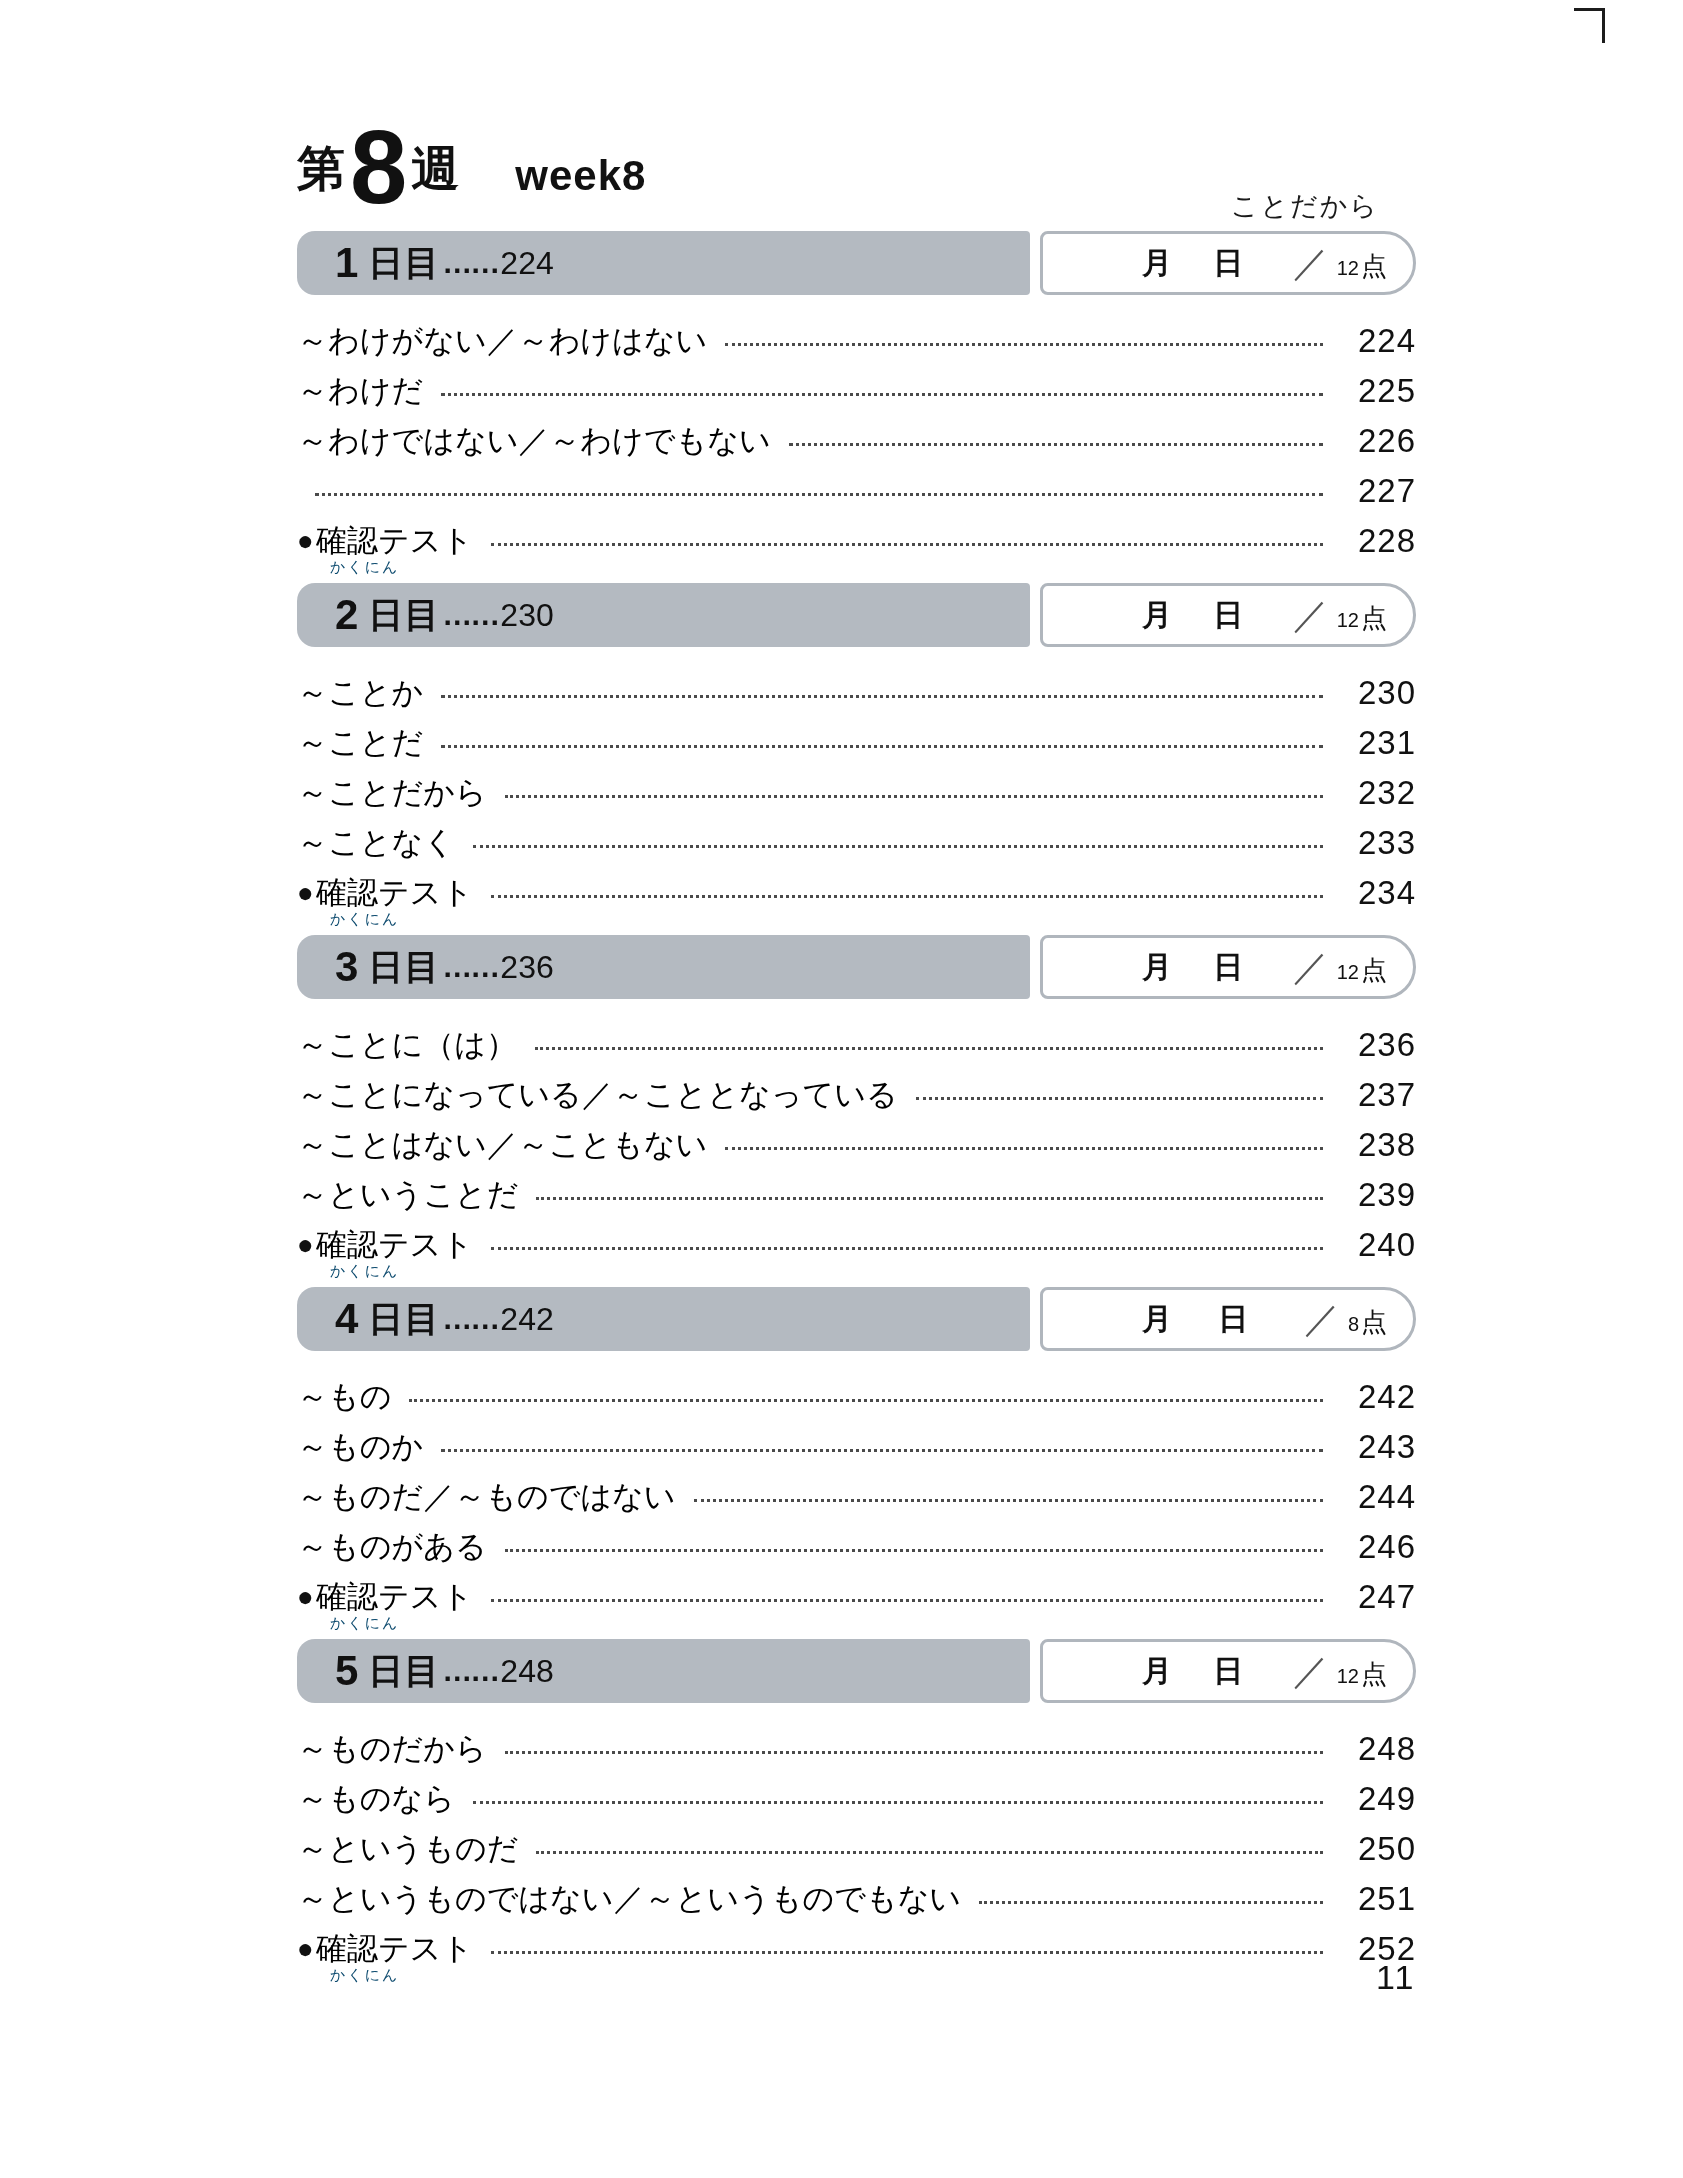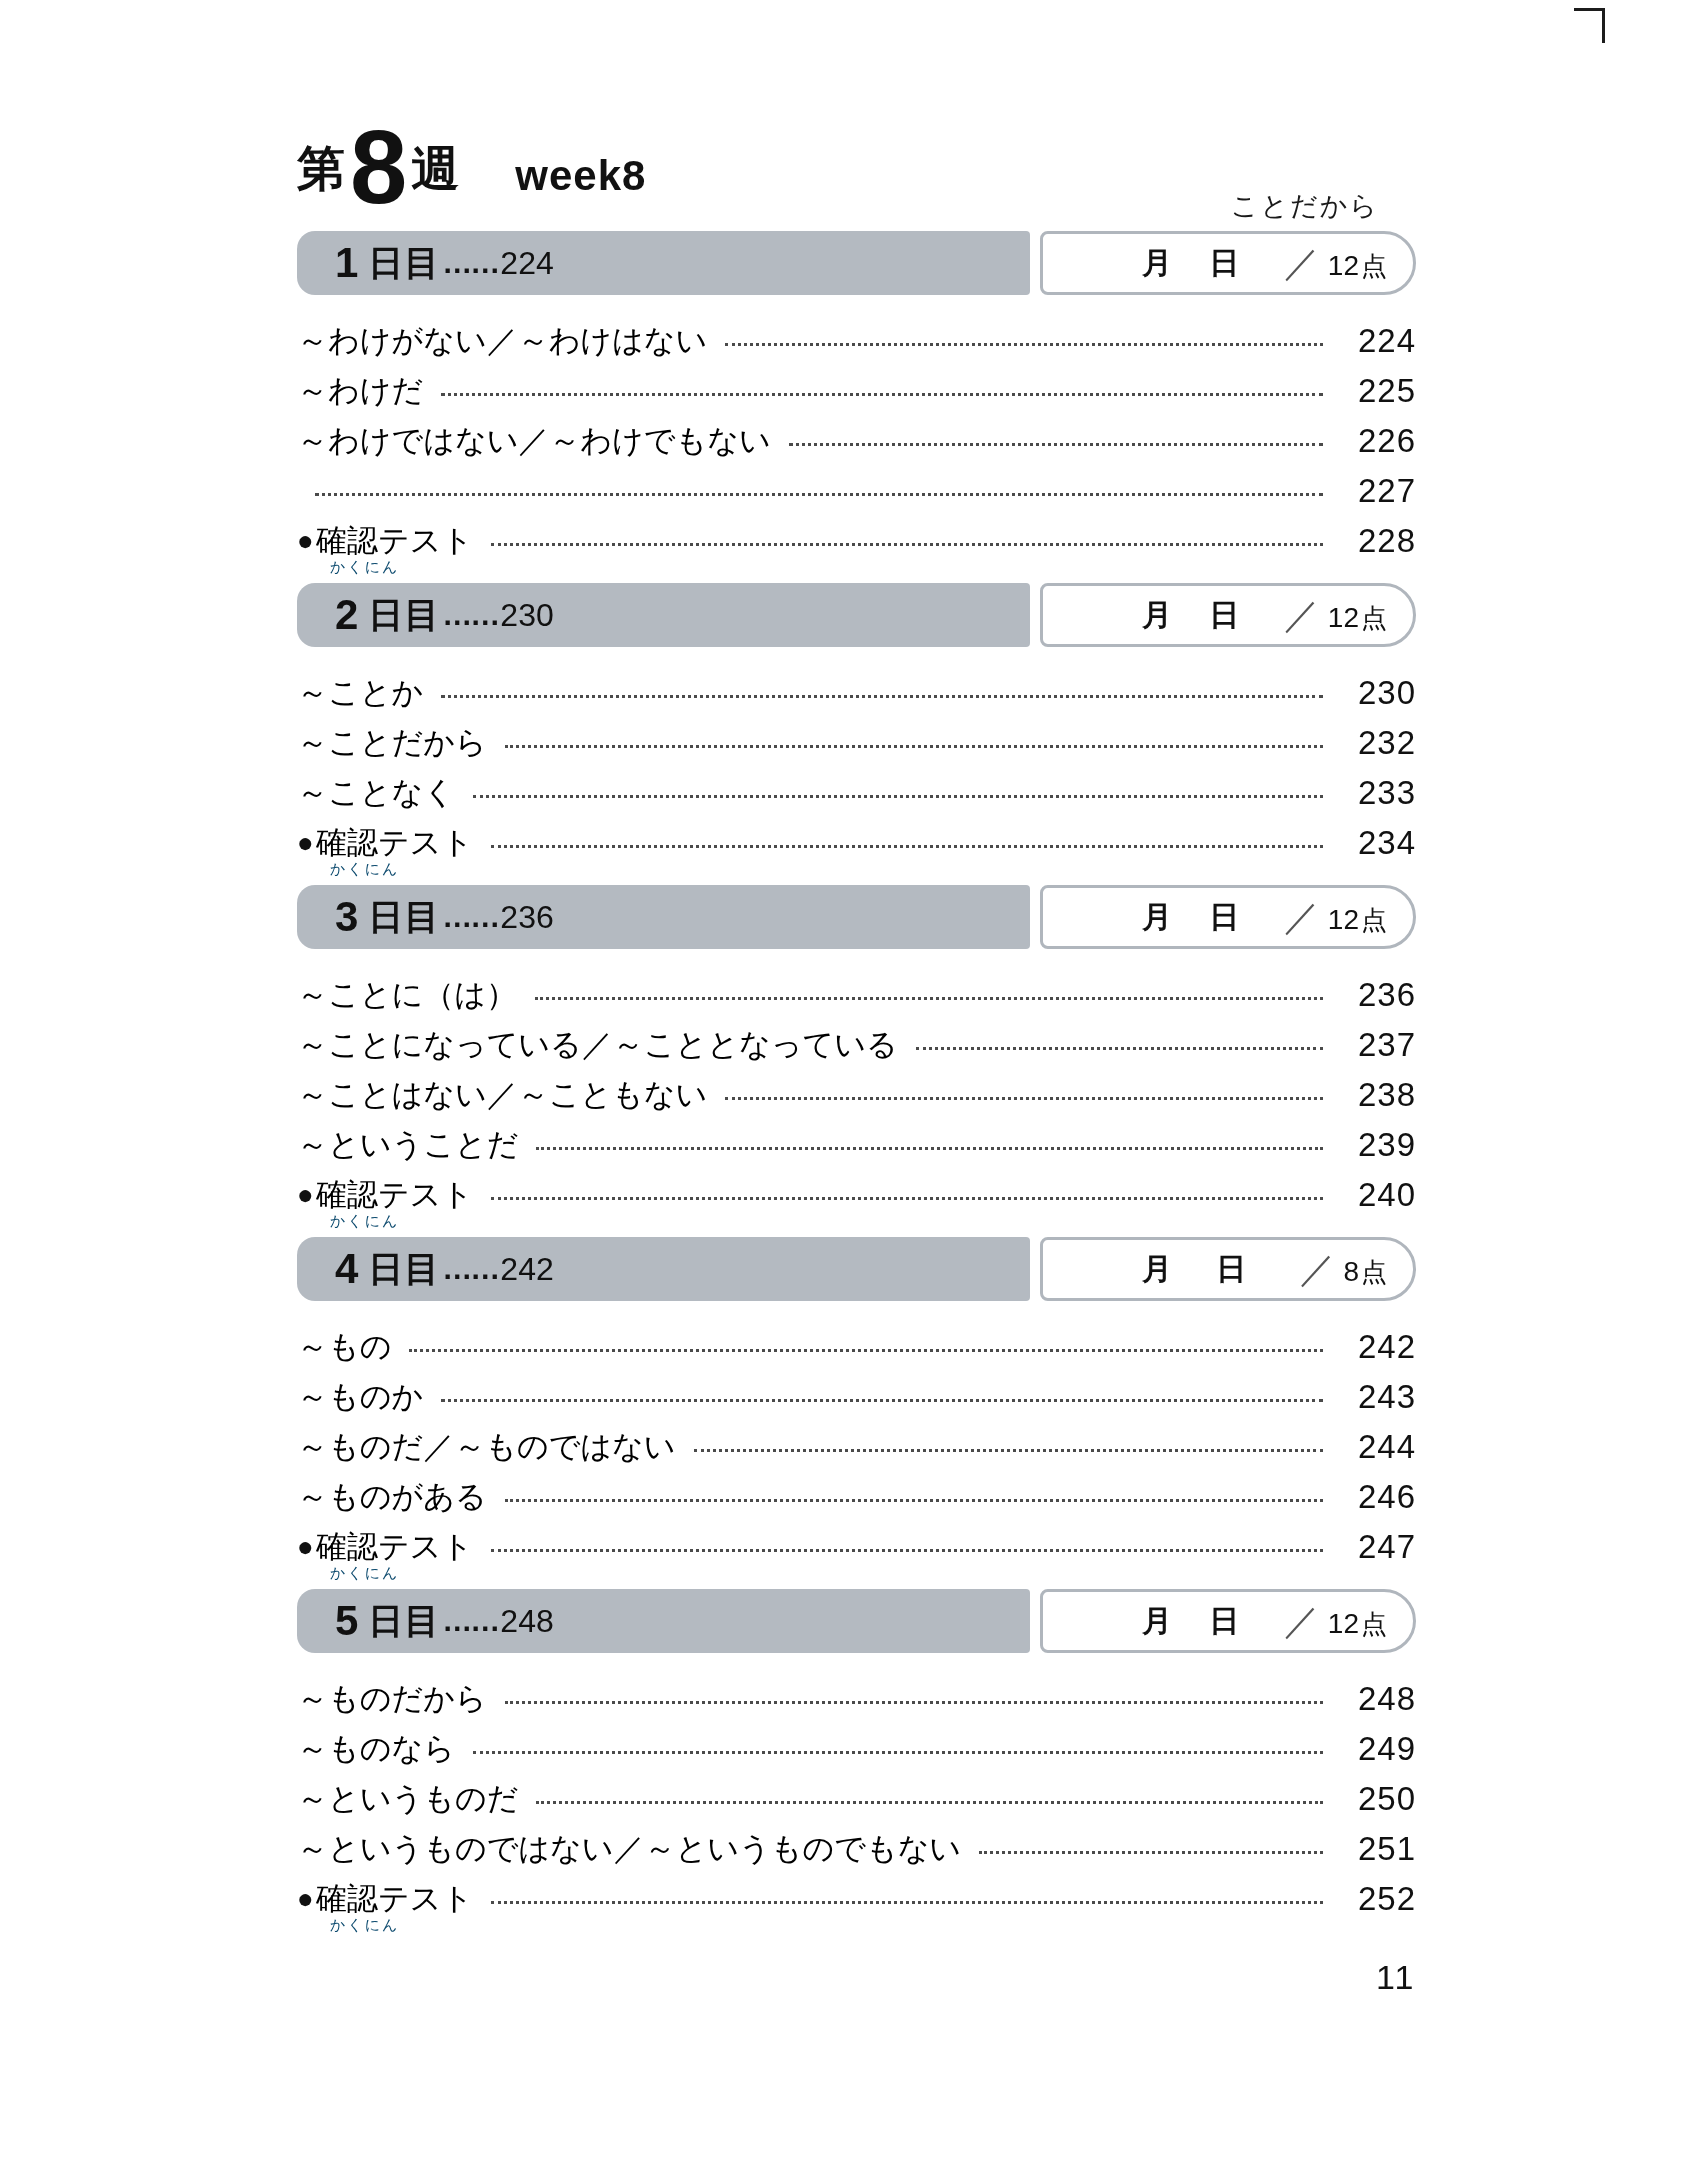--- a/index.html
+++ b/index.html
@@ -30,21 +30,21 @@
   .day-dots { font-size:30px; font-weight:bold; letter-spacing:-2px; margin:0 2px 0 2px; }
   .day-start { font-size:32px; }
 
   .record-box { flex:0 0 376px; height:64px; background:#fff; border:3px solid #b0b6bd;
                 border-radius:8px 33px 33px 8px; display:flex; align-items:center;
                 padding:0 26px 0 99px; }
   .rec-month, .rec-day { font-size:30px; font-weight:bold; }
   .rec-sp1 { flex:1; } .rec-sp2 { flex:1.2; }
   .rec-score { display:flex; align-items:baseline; }
   .rec-slash { font-size:36px; color:#555; margin-right:8px; font-weight:normal; }
-  .rec-score-num { font-size:28px; }
+  .rec-score-num { font-size:20px; }
   .rec-score-unit { font-size:26px; margin-left:2px; }
 
   
   .items { list-style:none; }
   .item { display:flex; align-items:center; height:50px; }
   .item-title { font-size:31px; white-space:nowrap; color:#000000; }
   .leader { flex:1; height:9px; margin:0 16px 0 18px; border-bottom:3px dotted #4a4a4a; }
   .item-page { flex:0 0 77px; text-align:right; font-size:33px; letter-spacing:1px; }
 
   .test-wrap { position:relative; display:inline-flex; align-items:center; }
@@ -141,20 +141,25 @@
           </span>
         </div>
       </div>
       <ul class="items">
         <li class="item">
           <span class="item-title">～ことか</span>
           <span class="leader"></span>
           <span class="item-page">230</span>
         </li>
         <li class="item">
+          <span class="item-title">～ことだ</span>
+          <span class="leader"></span>
+          <span class="item-page">231</span>
+        </li>
+        <li class="item">
           <span class="item-title">～ことだから</span>
           <span class="leader"></span>
           <span class="item-page">232</span>
         </li>
         <li class="item">
           <span class="item-title">～ことなく</span>
           <span class="leader"></span>
           <span class="item-page">233</span>
         </li>
         <li class="item">

